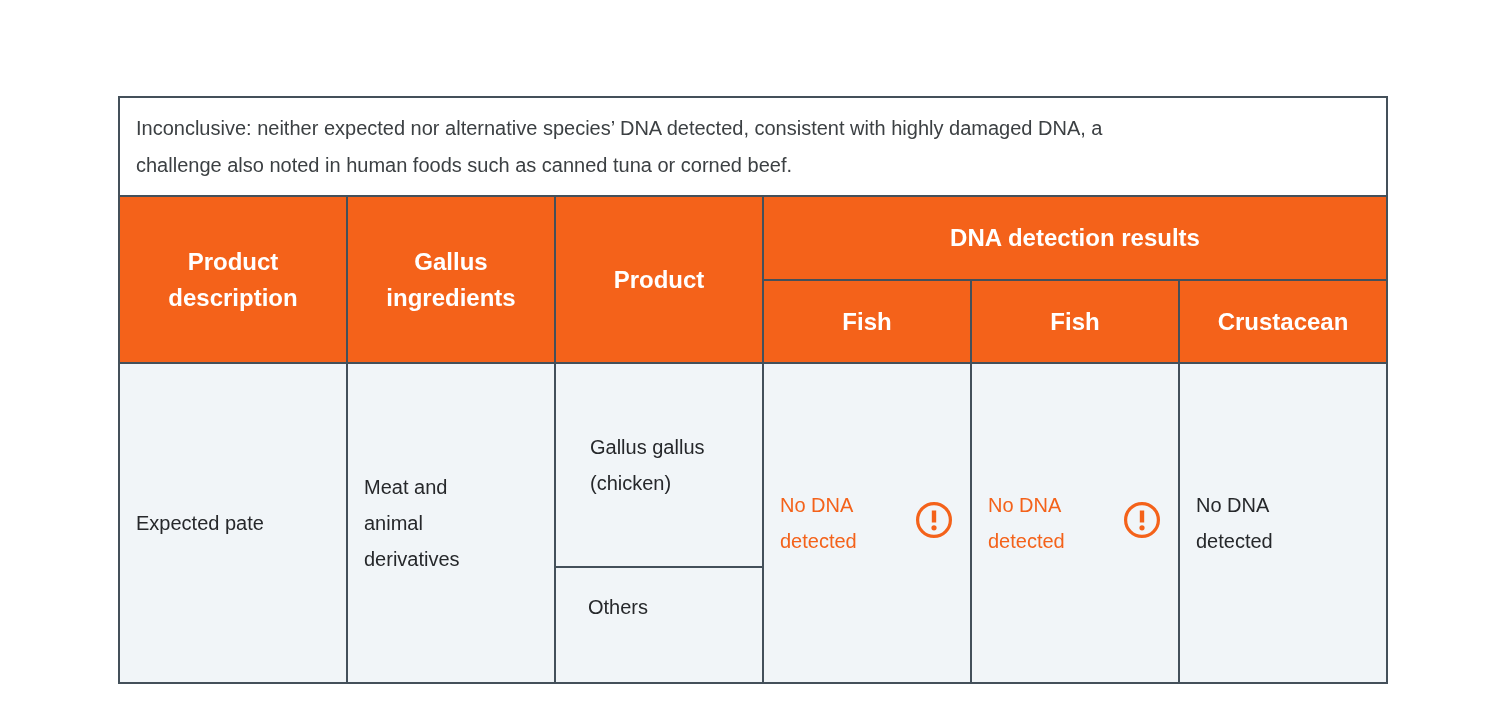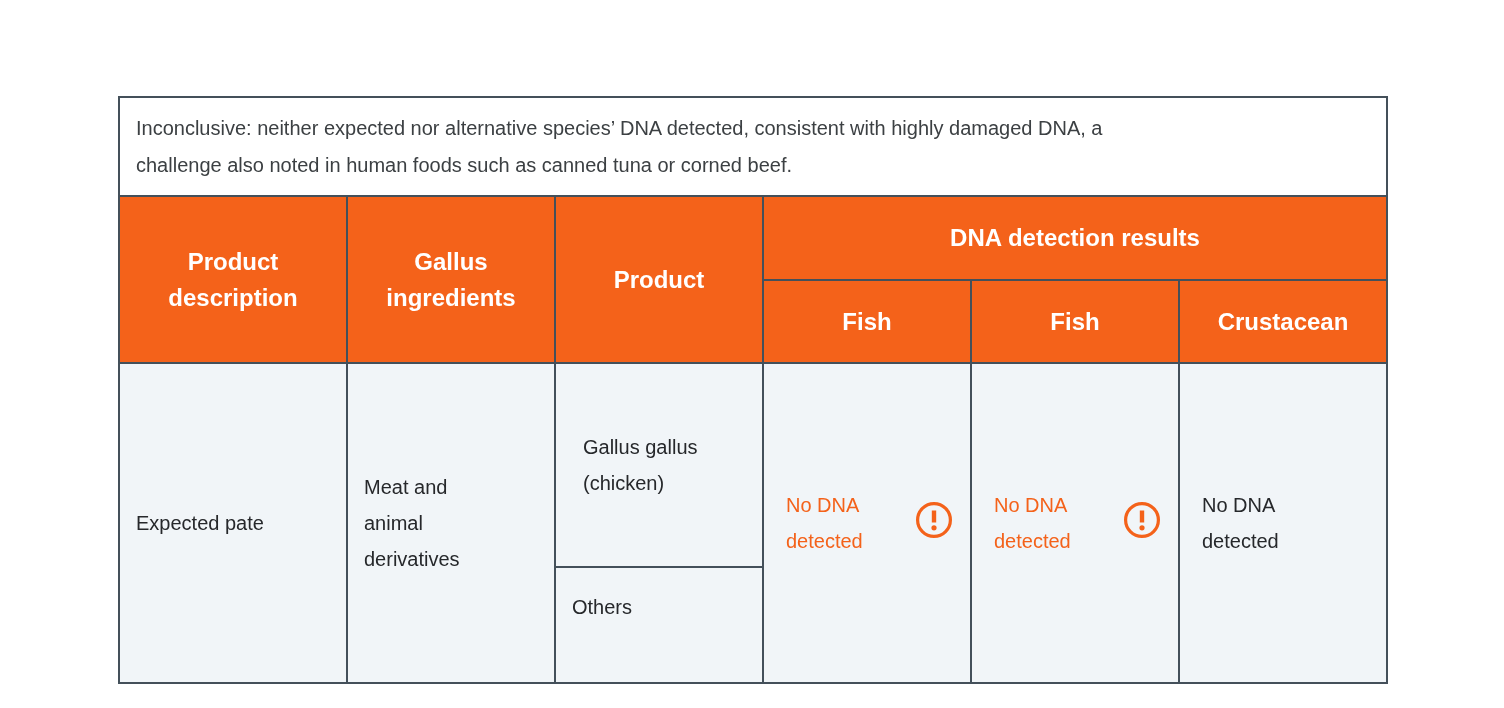--- a/index.html
+++ b/index.html
@@ -65,37 +65,36 @@
     padding: 0 16px;
     vertical-align: middle;
     white-space: pre-line;
   }
   
   td.split-cell { padding: 0; vertical-align: top; }
   .split-top {
     height: 130px;
     display: flex;
     align-items: center;
-    padding: 0 27px;
+    padding: 0 34px;
     white-space: pre-line;
   }
   .split-bottom {
     height: 80px;
     border-top: 2px solid var(--table-border);
     display: flex;
     align-items: center;
-    padding: 0 16px;
+    padding: 0 32px;
     white-space: pre-line;
   }
   
   .result {
     display: flex;
     align-items: center;
     gap: 31px;
-    margin-left: 6px;
   }
   .result-text {
     width: 104px;
     white-space: pre-line;
   }
   .result-text.warn { color: var(--accent-orange); }
   .warning-icon { width: 40px; height: 40px; flex: 0 0 auto; margin-top: -6px; }
   .warning-icon .ring { fill: none; stroke: var(--accent-orange); stroke-width: 3.2; }
   .warning-icon .bar  { stroke: var(--accent-orange); stroke-width: 4.4; stroke-linecap: butt; }
   .warning-icon .dot  { fill: var(--accent-orange); }

